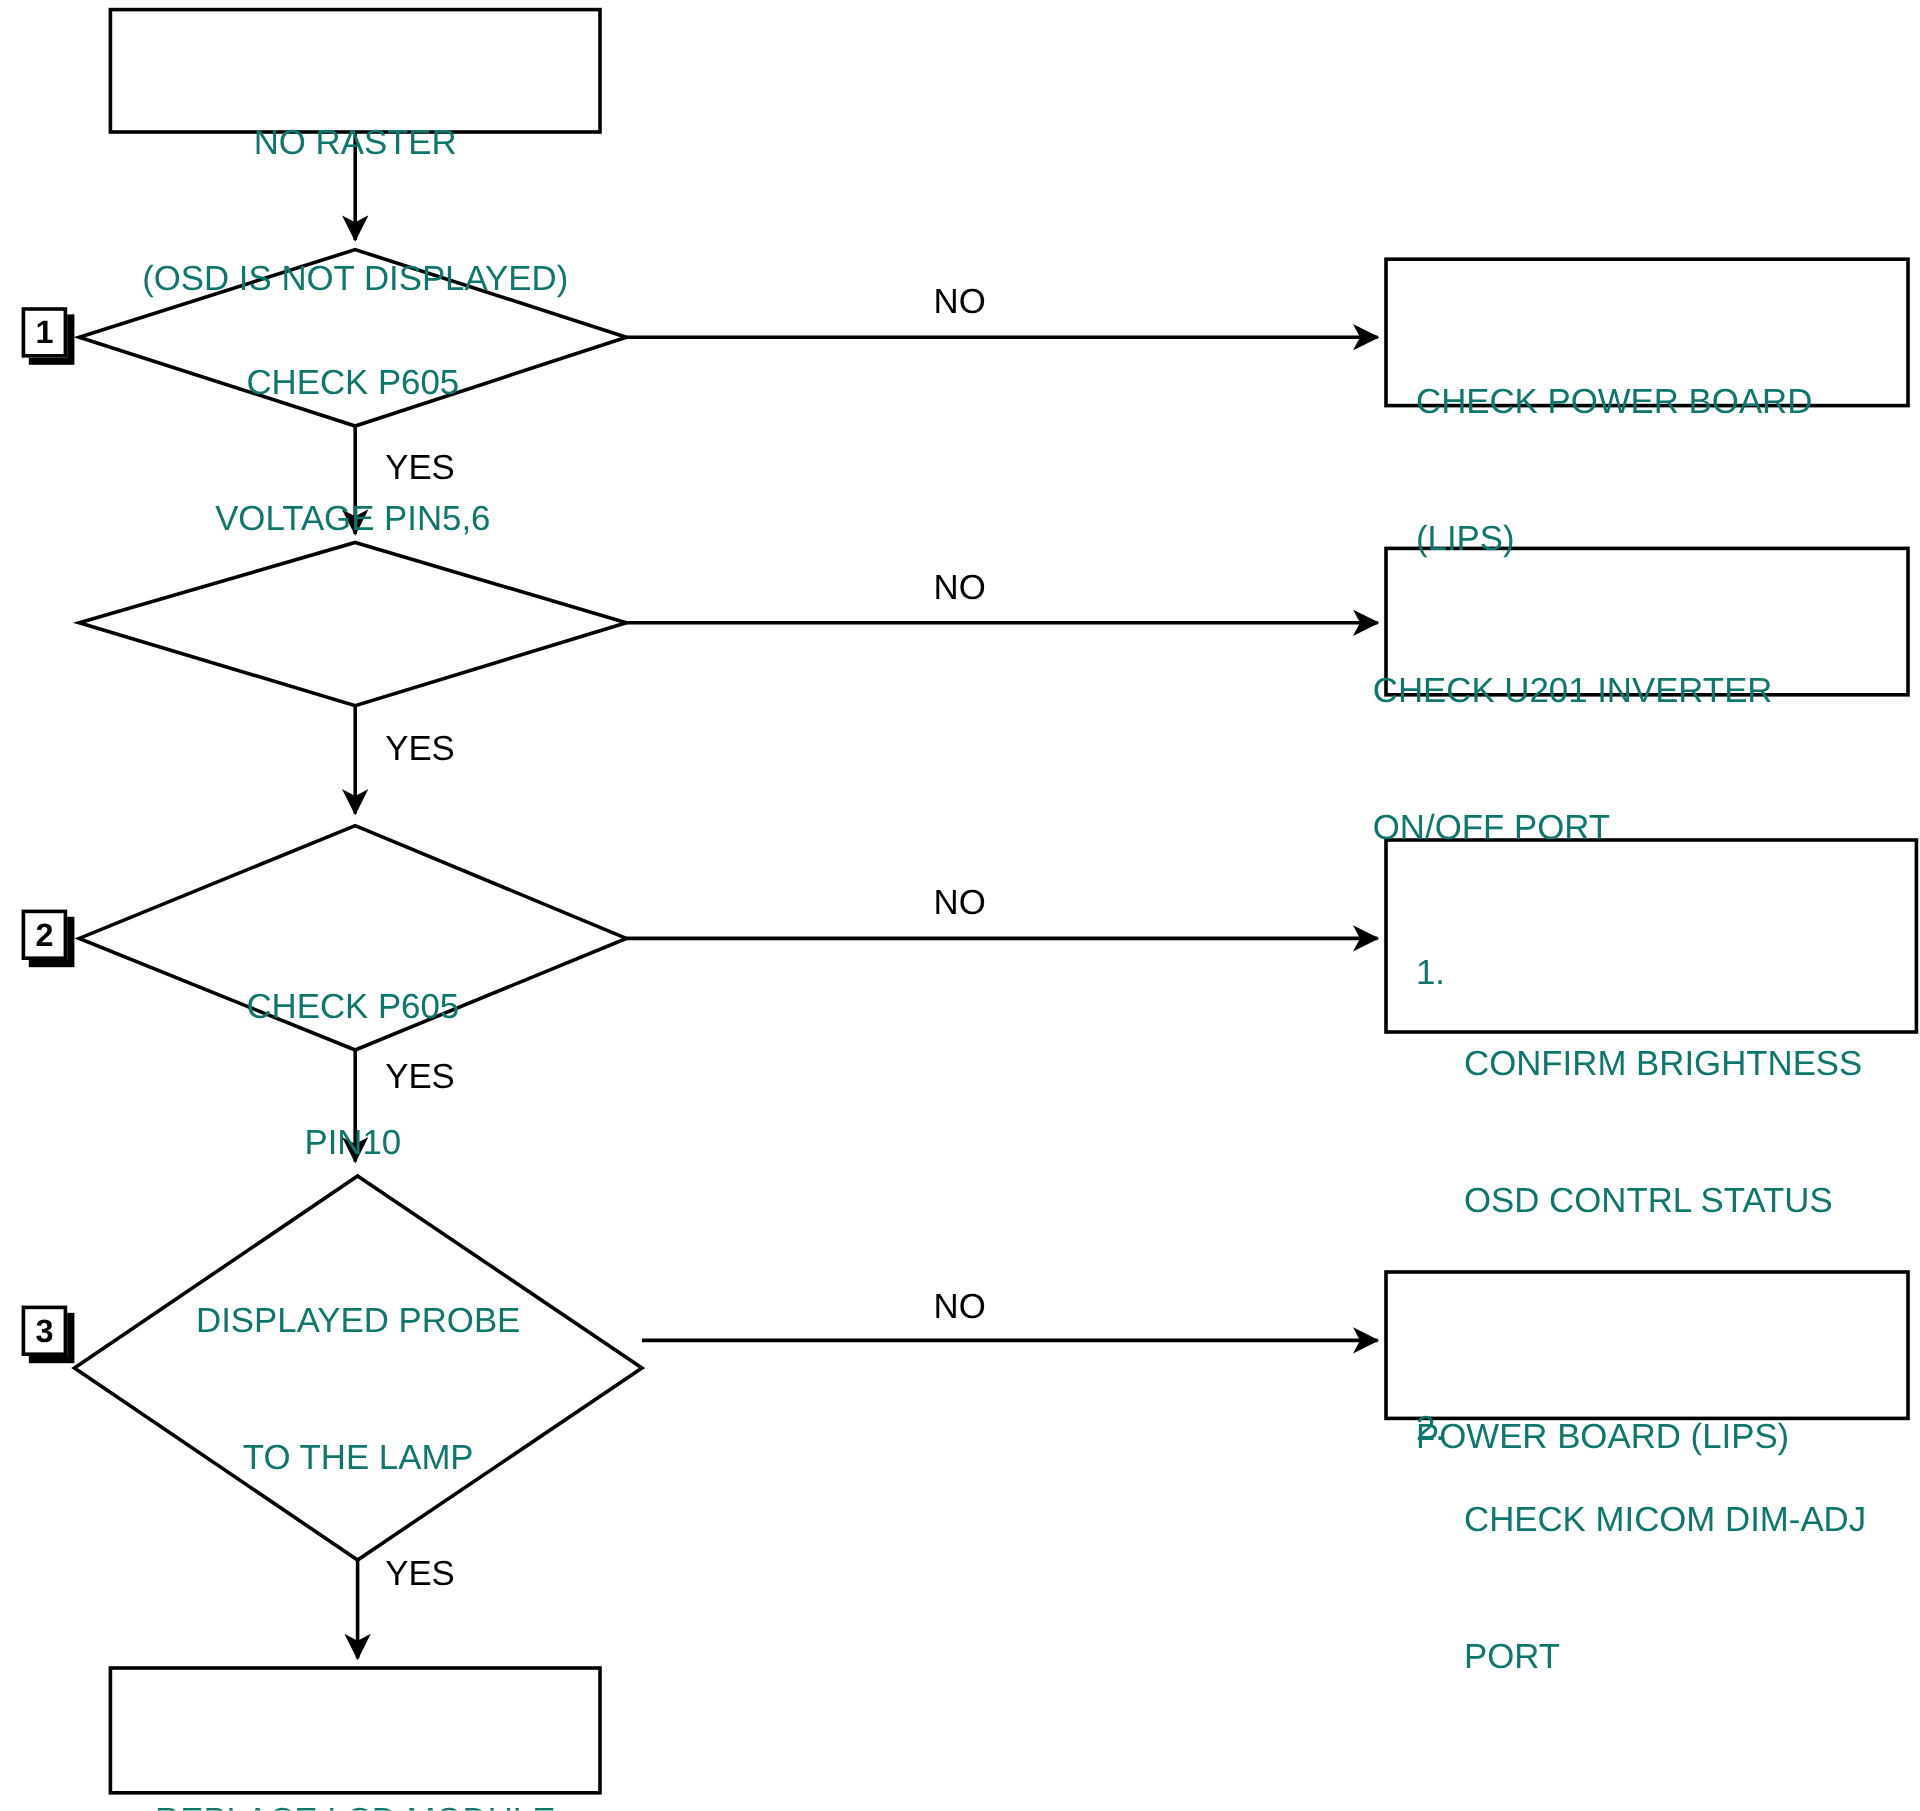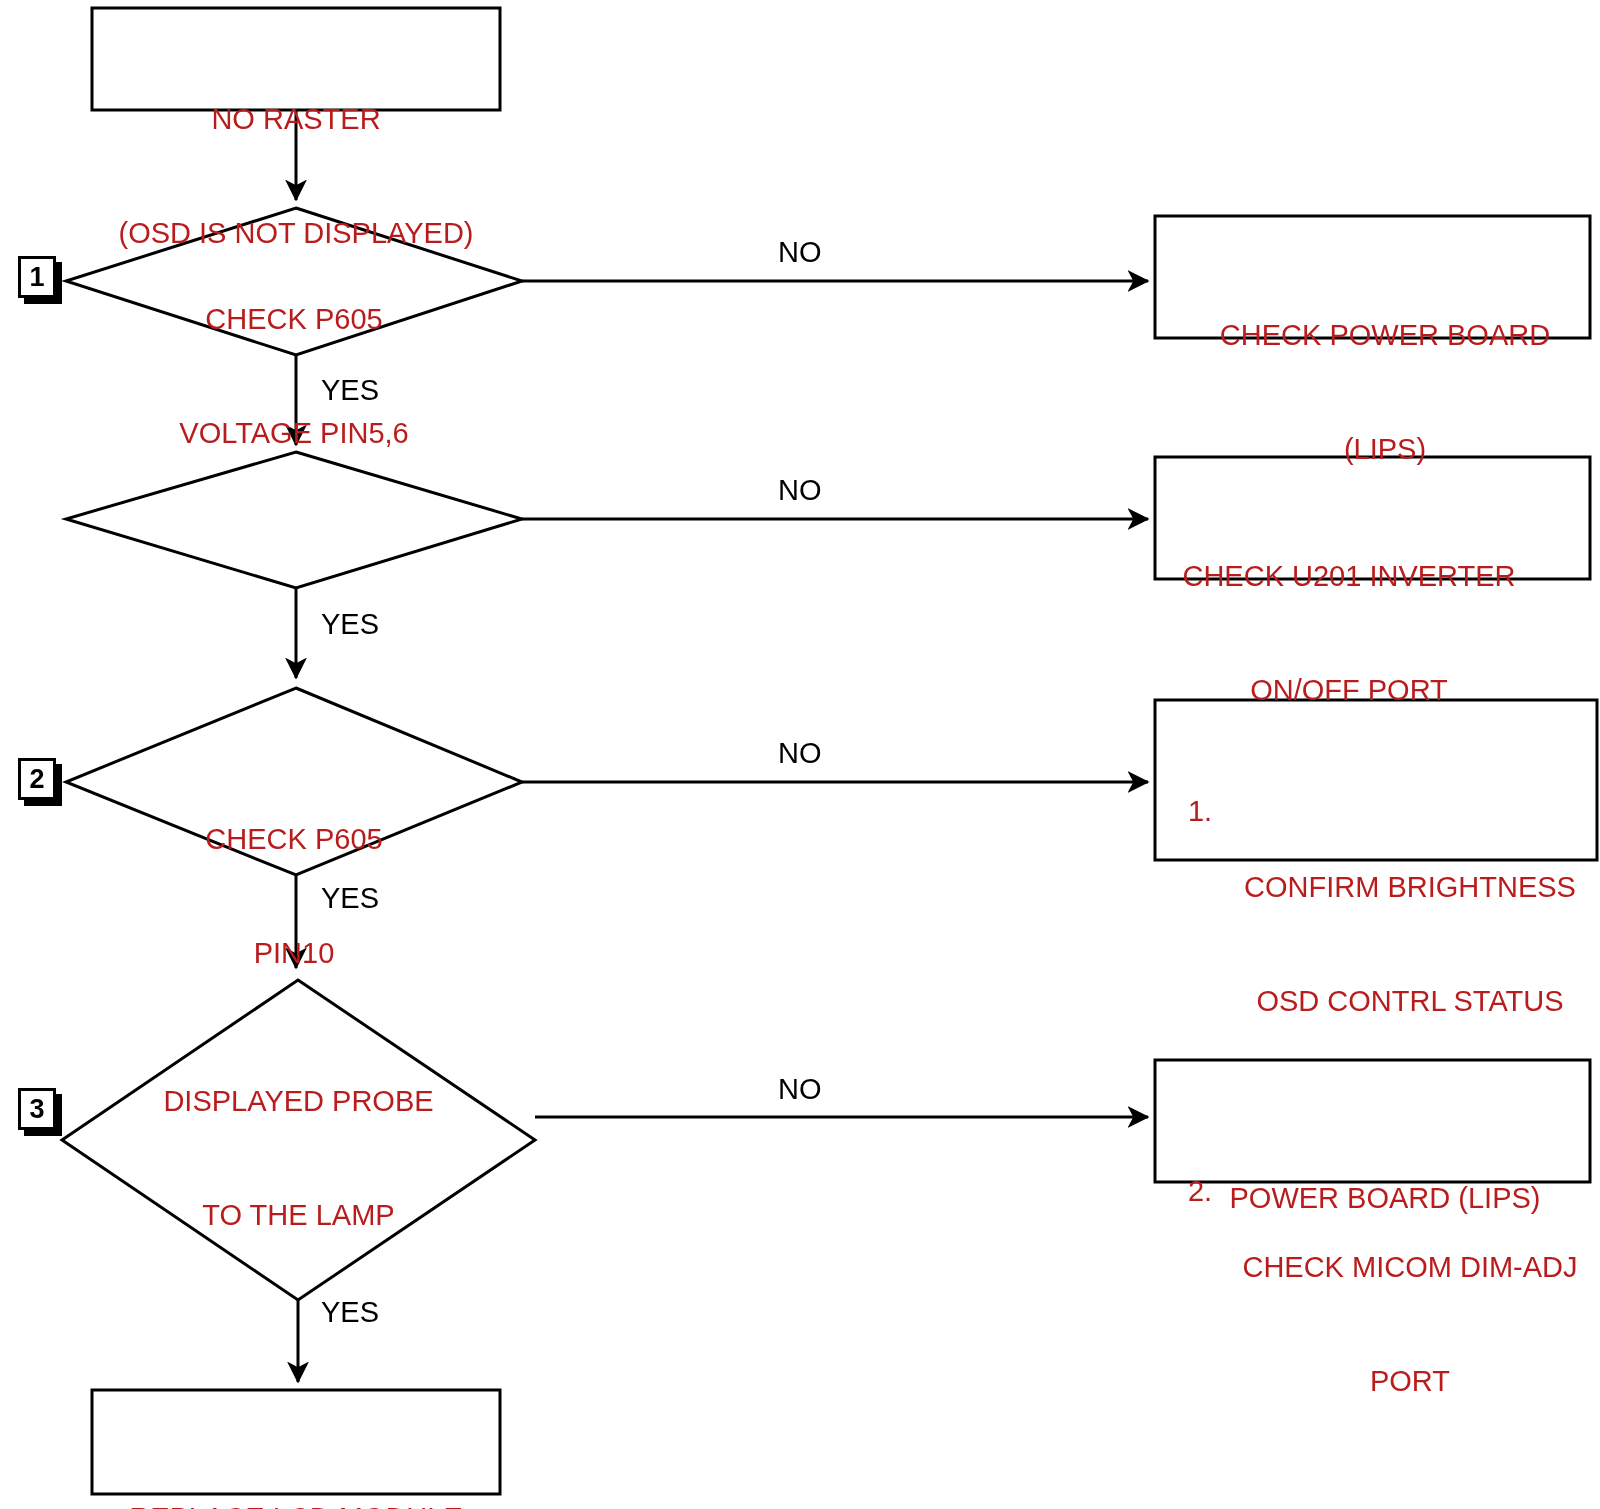--- a/index.html
+++ b/index.html
@@ -22,29 +22,29 @@
     left: 0;
     top: 0;
     width: 1600px;
     height: 1509px;
   }
   .node-text {
     position: absolute;
     font-family: "Liberation Sans", sans-serif;
     font-size: 29px;
     line-height: 38px;
-    color: #b91c1c;
+    color: #0f766e;
     white-space: pre;
     pointer-events: none;
   }
   .centered {
     text-align: center;
   }
   .lefted {
-    text-align: center;
+    text-align: left;
   }
   .edge-label {
     position: absolute;
     font-family: "Liberation Sans", sans-serif;
     font-size: 29px;
     line-height: 34px;
     color: #000000;
     white-space: pre;
     margin-top: 10px;
   }

